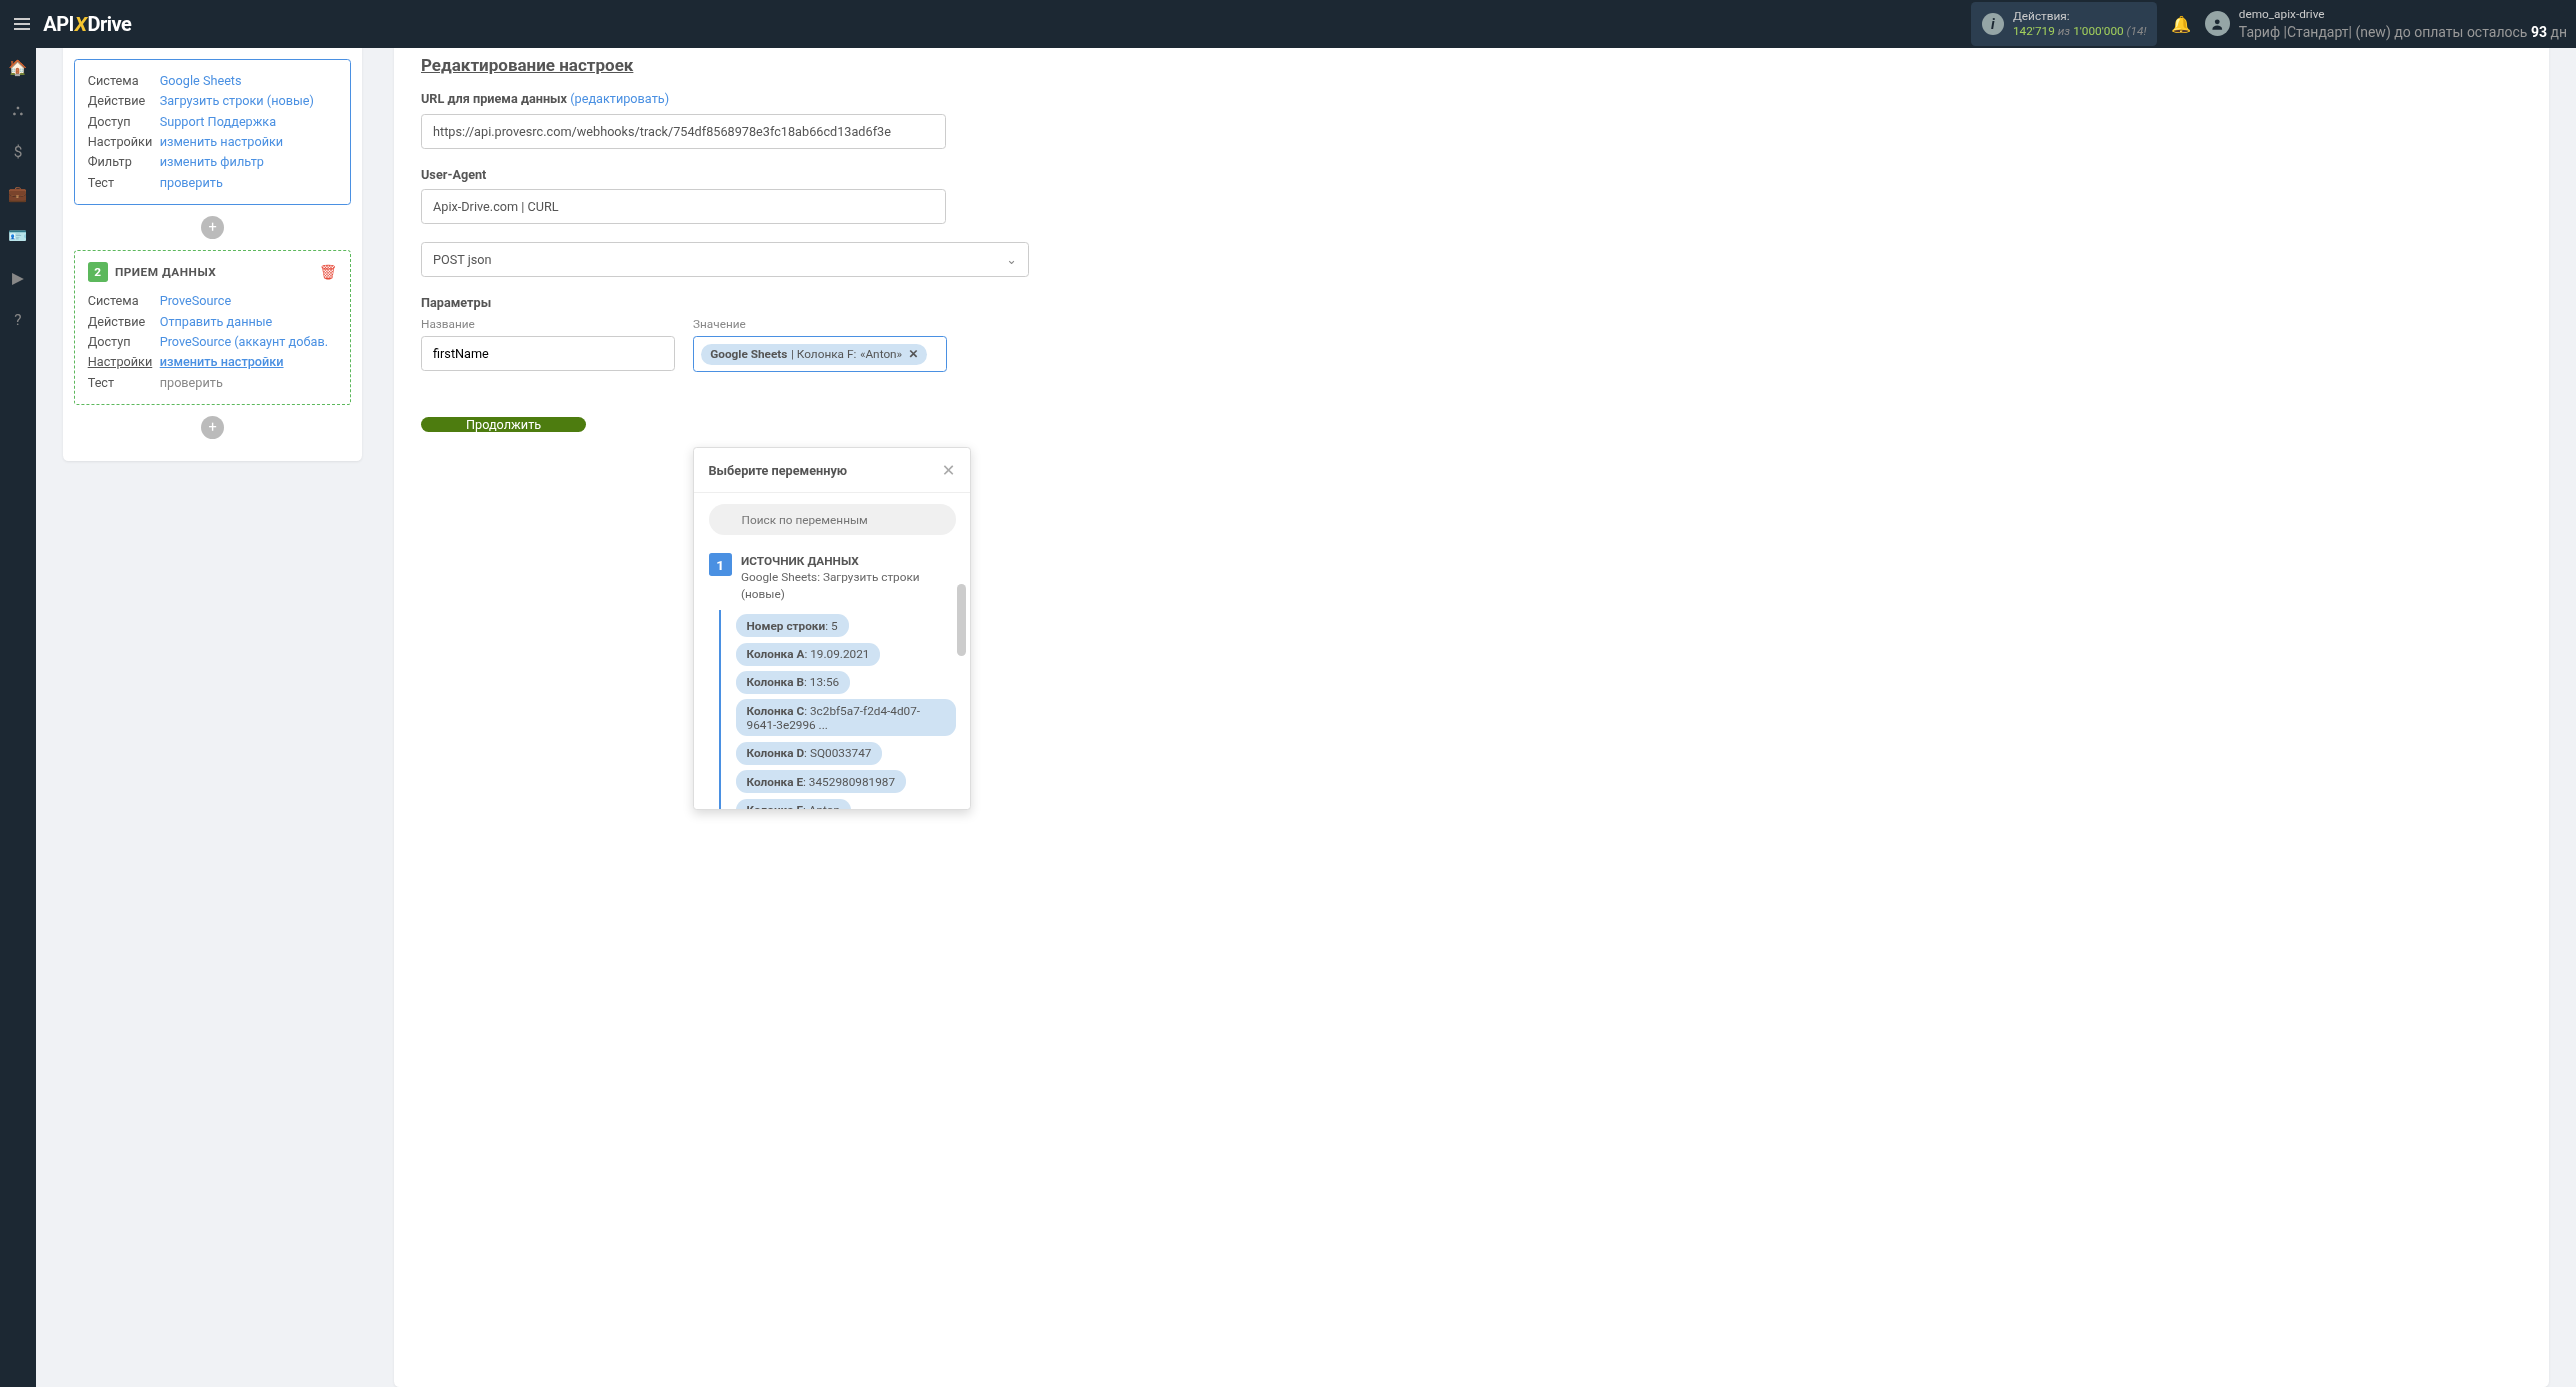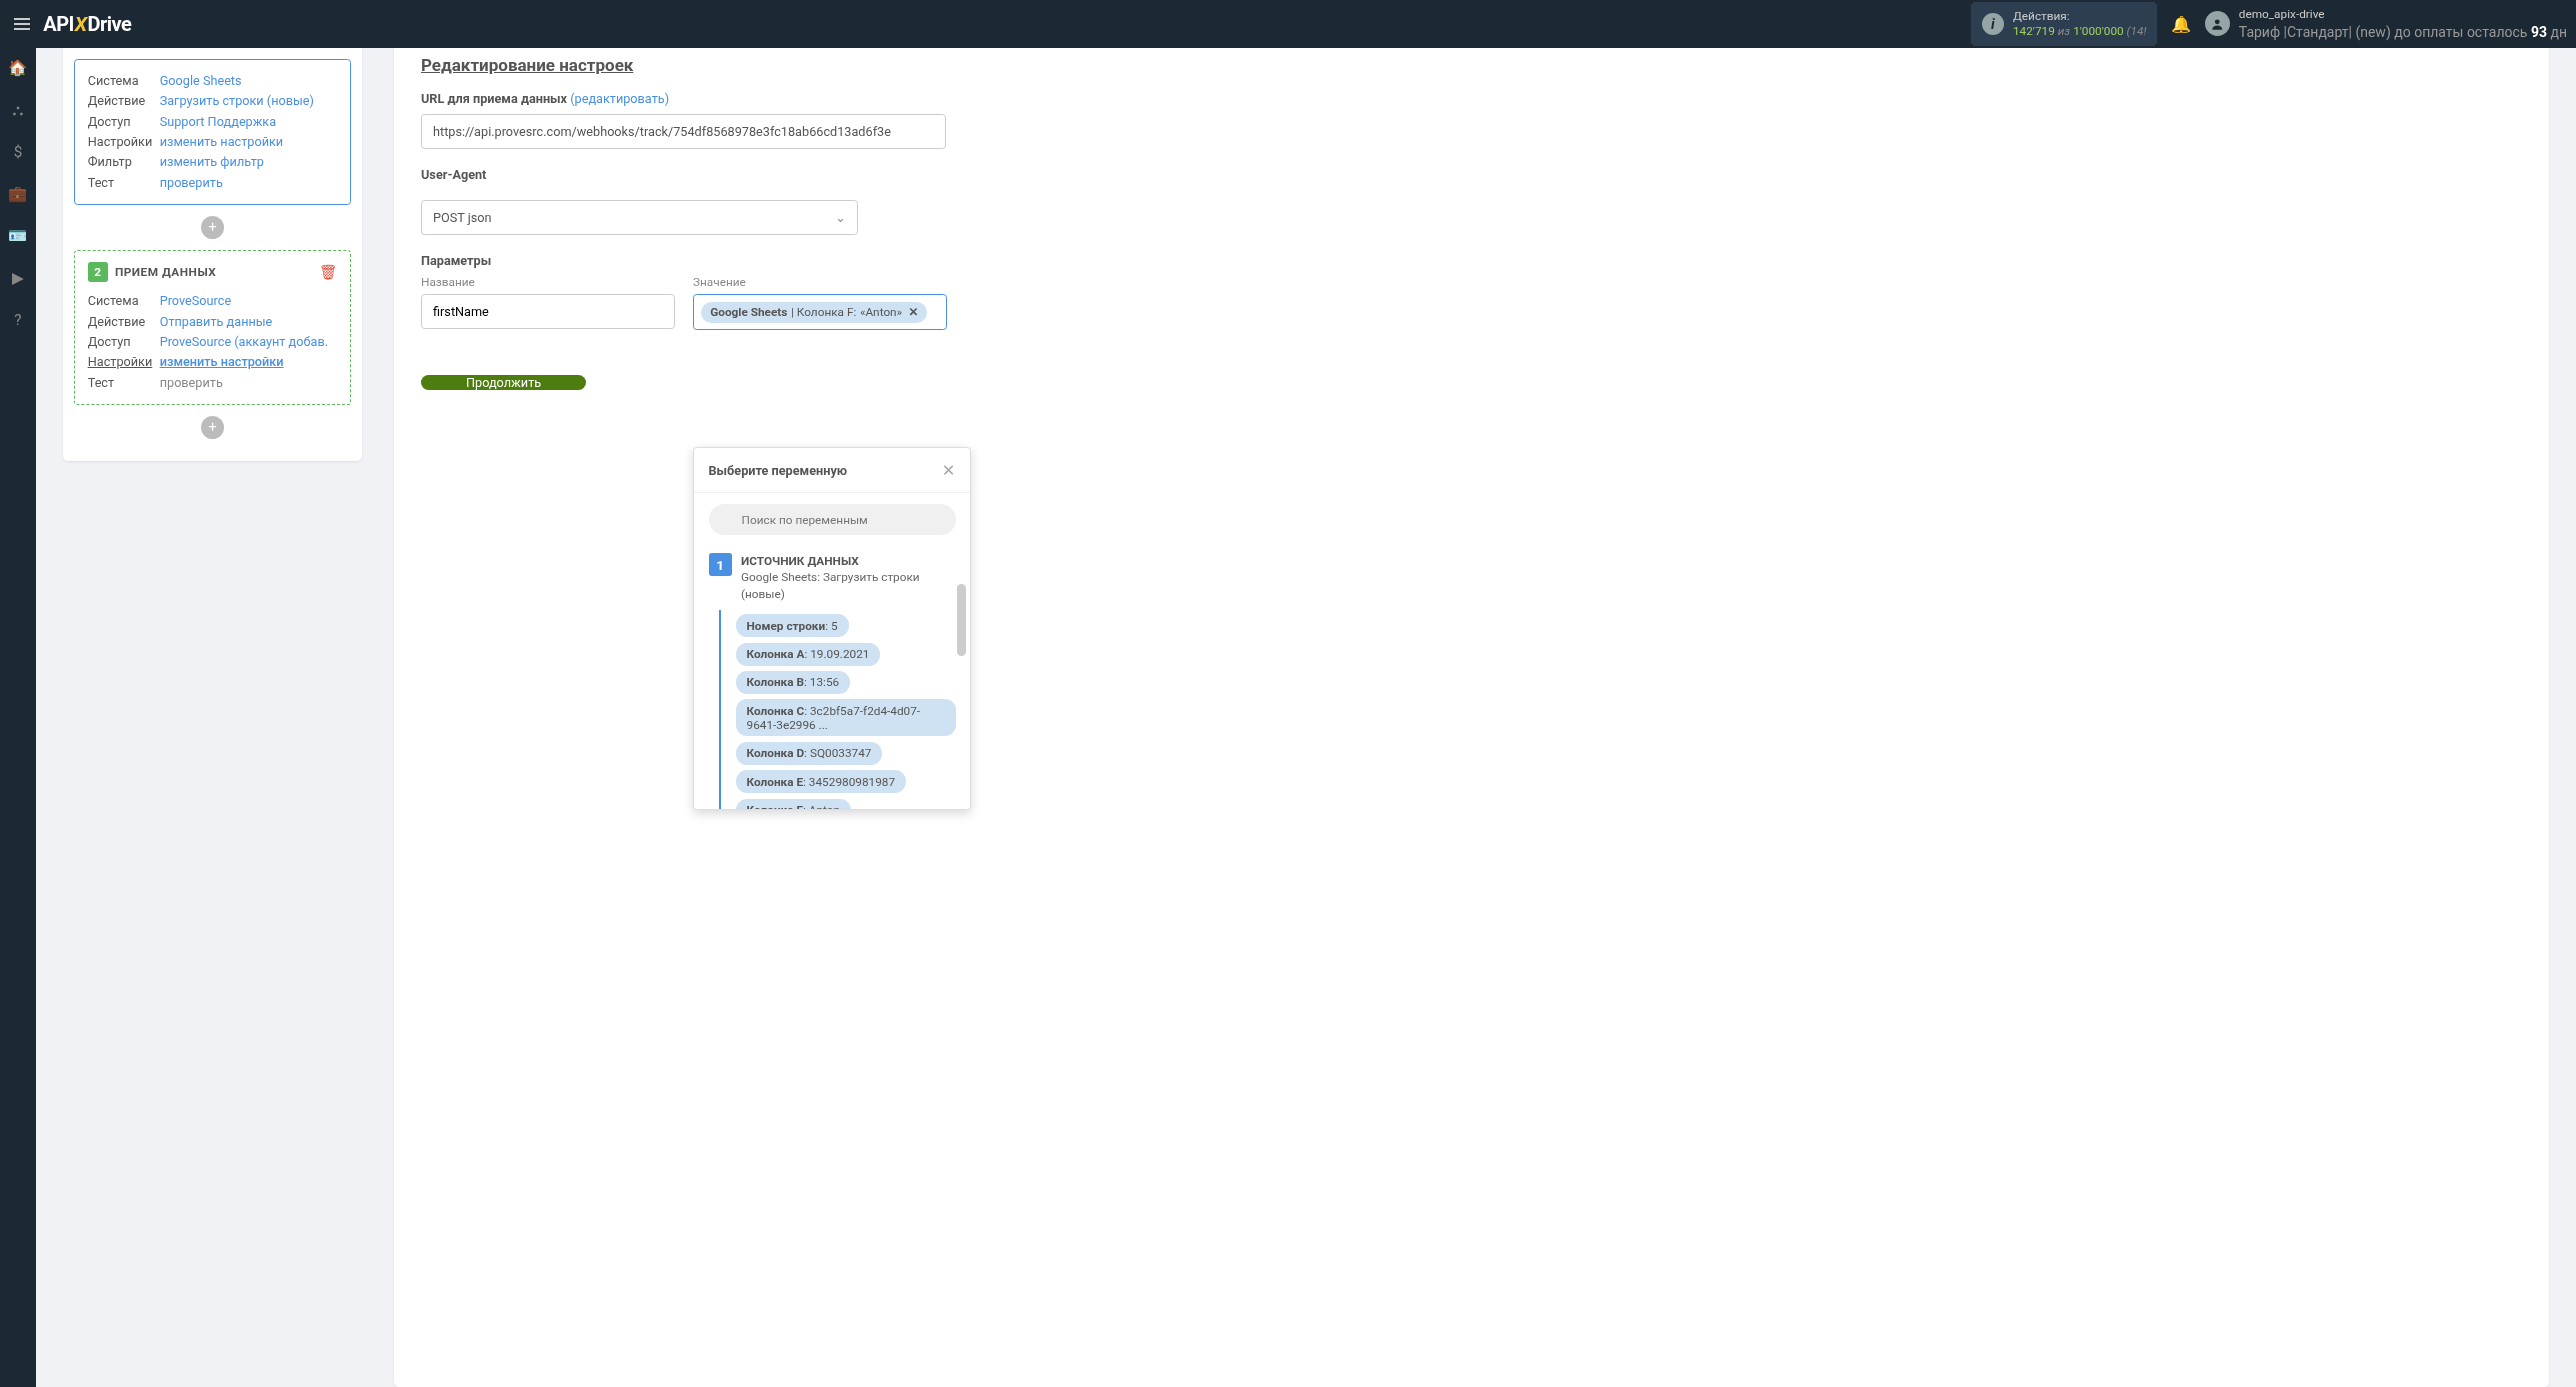--- a/index.html
+++ b/index.html
@@ -40,21 +40,21 @@
 .card-row .value{color:#4a90e2;cursor:pointer}
 .card-row .value.underline{text-decoration:underline;color:#4a90e2;font-weight:500}
 .card-row .value.muted{color:#888;cursor:default}
 .add-btn{width:23.5px;height:23.5px;background:#bbb;color:#fff;border-radius:50%;display:flex;align-items:center;justify-content:center;margin:0 auto 11px;cursor:pointer;font-size:14.5px}
 .right-panel{flex:1;background:#fff;padding:0 27px 27px;border-radius:0 0 5.4px 5.4px;box-shadow:0 0.9px 2.7px rgba(0,0,0,0.08);position:relative;min-height:543px}
 .section-title{font-size:17px;font-weight:bold;color:#555;text-decoration:underline;margin-bottom:16.3px;padding-top:7.2px}
 .field-group{margin-bottom:18px}
 .field-label{font-size:12.7px;font-weight:bold;color:#555;margin-bottom:7.2px}
 .field-label .edit-link{color:#4a90e2;font-weight:normal}
 .input-box{width:525px;border:0.9px solid #ccc;border-radius:3.6px;padding:9px 11px;font-size:12.7px;color:#555;background:#fff}
-.select-box{width:437px;border:0.9px solid #ccc;border-radius:3.6px;padding:9px 11px;font-size:12.7px;color:#555;background:#fff;display:flex;justify-content:space-between;align-items:center;cursor:pointer}
+.select-box{width:608px;border:0.9px solid #ccc;border-radius:3.6px;padding:9px 11px;font-size:12.7px;color:#555;background:#fff;display:flex;justify-content:space-between;align-items:center;cursor:pointer}
 .chevron{color:#888}
 .params-row{display:flex;gap:18px;align-items:flex-start}
 .param-col{display:flex;flex-direction:column}
 .param-sublabel{font-size:11.8px;color:#888;margin-bottom:5.4px}
 .param-input{width:254px;border:0.9px solid #ccc;border-radius:3.6px;padding:9px 11px;font-size:12.7px}
 .tag-box{width:254px;border:1.8px solid #4a90e2;border-radius:3.6px;padding:5.4px 7.2px;display:flex;align-items:center;min-height:36px}
 .tag{background:#cfe2f3;border-radius:11px;padding:3.6px 9px;font-size:11.8px;color:#555;display:flex;align-items:center;gap:3.6px}
 .tag b{font-weight:bold}
 .tag .italic{}
 .tag .remove{cursor:pointer;font-weight:bold;margin-left:2.7px}
@@ -198,20 +198,21 @@
     <div class="field-group">
       <div class="field-label">
         <span>URL для приема данных</span>
         <span class="edit-link">(редактировать)</span>
       </div>
       <input class="input-box" value="https://api.provesrc.com/webhooks/track/754df8568978e3fc18ab66cd13ad6f3e" style="">
     </div>
 
     <div class="field-group">
       <div class="field-label">User-Agent</div>
+      <input class="input-box" value="Apix-Drive.com | CURL" style="">
     </div>
 
     <div class="field-group">
       <div class="select-box">
         <span>POST json</span>
         <span class="chevron">⌄</span>
       </div>
     </div>
 
     <div class="field-group">

